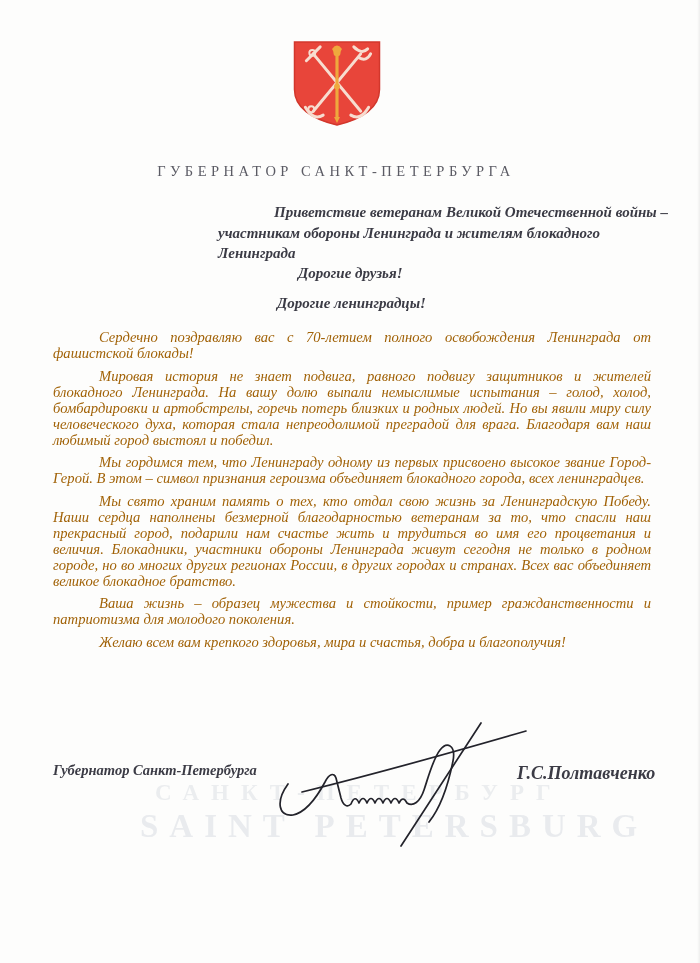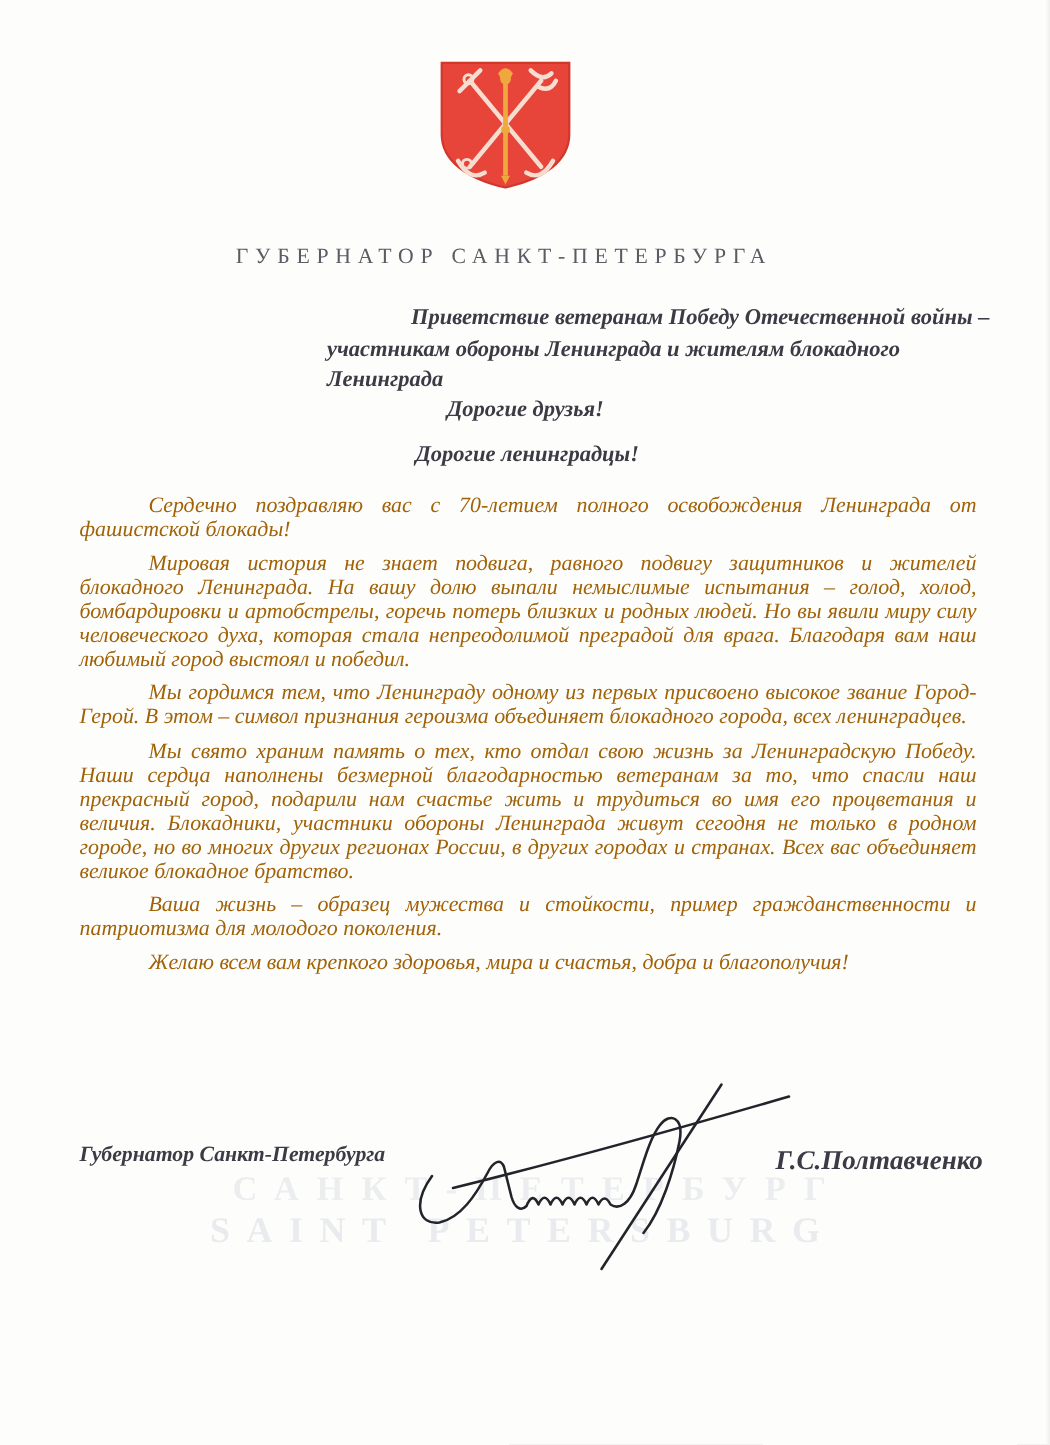--- a/index.html
+++ b/index.html
@@ -46,21 +46,21 @@
   }
   
   .watermark{
     position:absolute;
     font-weight:bold;
     color:rgba(130,142,165,0.14);
     white-space:nowrap;
     user-select:none;
   }
   .watermark.wm1{left:155px;top:780px;font-size:23px;letter-spacing:12px;}
-  .watermark.wm2{left:140px;top:808px;font-size:24px;letter-spacing:11px;color:rgba(130,142,165,0.16);}
+  .watermark.wm2{left:140px;top:808px;font-size:33px;letter-spacing:11px;color:rgba(130,142,165,0.16);}
   
   .closing-position{position:absolute;left:53px;top:762px;font-weight:bold;font-style:italic;font-size:14.5px;}
   .closing-name{position:absolute;left:517px;top:763px;font-weight:bold;font-style:italic;font-size:18px;}
   .signature{position:absolute;left:272px;top:718px;width:272px;height:134px;}
   
   .page:after{
     content:"";position:absolute;right:0;top:0;bottom:0;width:3px;
     background:linear-gradient(to left, rgba(0,0,0,0.06), rgba(0,0,0,0));
     pointer-events:none;
   }
@@ -98,21 +98,21 @@
         <path d="M41,9 q5,-7 10,0 l-2,4 h-6 Z" fill="#efa83d"></path>
         <path d="M43,78 h6 l-3,6 Z" fill="#efa83d"></path>
         <circle cx="46" cy="47" r="3" fill="#efa83d"></circle>
       </g>
     </svg>
   </div>
 
   <div class="org-title">ГУБЕРНАТОР САНКТ-ПЕТЕРБУРГА</div>
 
   <div class="letter-title">
-    <div class="line1">Приветствие ветеранам Победу Отечественной войны –</div>
+    <div class="line1">Приветствие ветеранам Великой Отечественной войны –</div>
     <div class="line2">участникам обороны Ленинграда и жителям блокадного Ленинграда</div>
   </div>
 
   <div class="salutation first">Дорогие друзья!</div>
   <div class="salutation second">Дорогие ленинградцы!</div>
 
   <div class="body-text">
     <p>Сердечно поздравляю вас с 70-летием полного освобождения Ленинграда от фашистской блокады!</p>
     <p>Мировая история не знает подвига, равного подвигу защитников и жителей блокадного Ленинграда. На вашу долю выпали немыслимые испытания – голод, холод, бомбардировки и артобстрелы, горечь потерь близких и родных людей. Но вы явили миру силу человеческого духа, которая стала непреодолимой преградой для врага. Благодаря вам наш любимый город выстоял и победил.</p>
     <p>Мы гордимся тем, что Ленинграду одному из первых присвоено высокое звание Город-Герой. В этом – символ признания героизма объединяет блокадного города, всех ленинградцев.</p>

